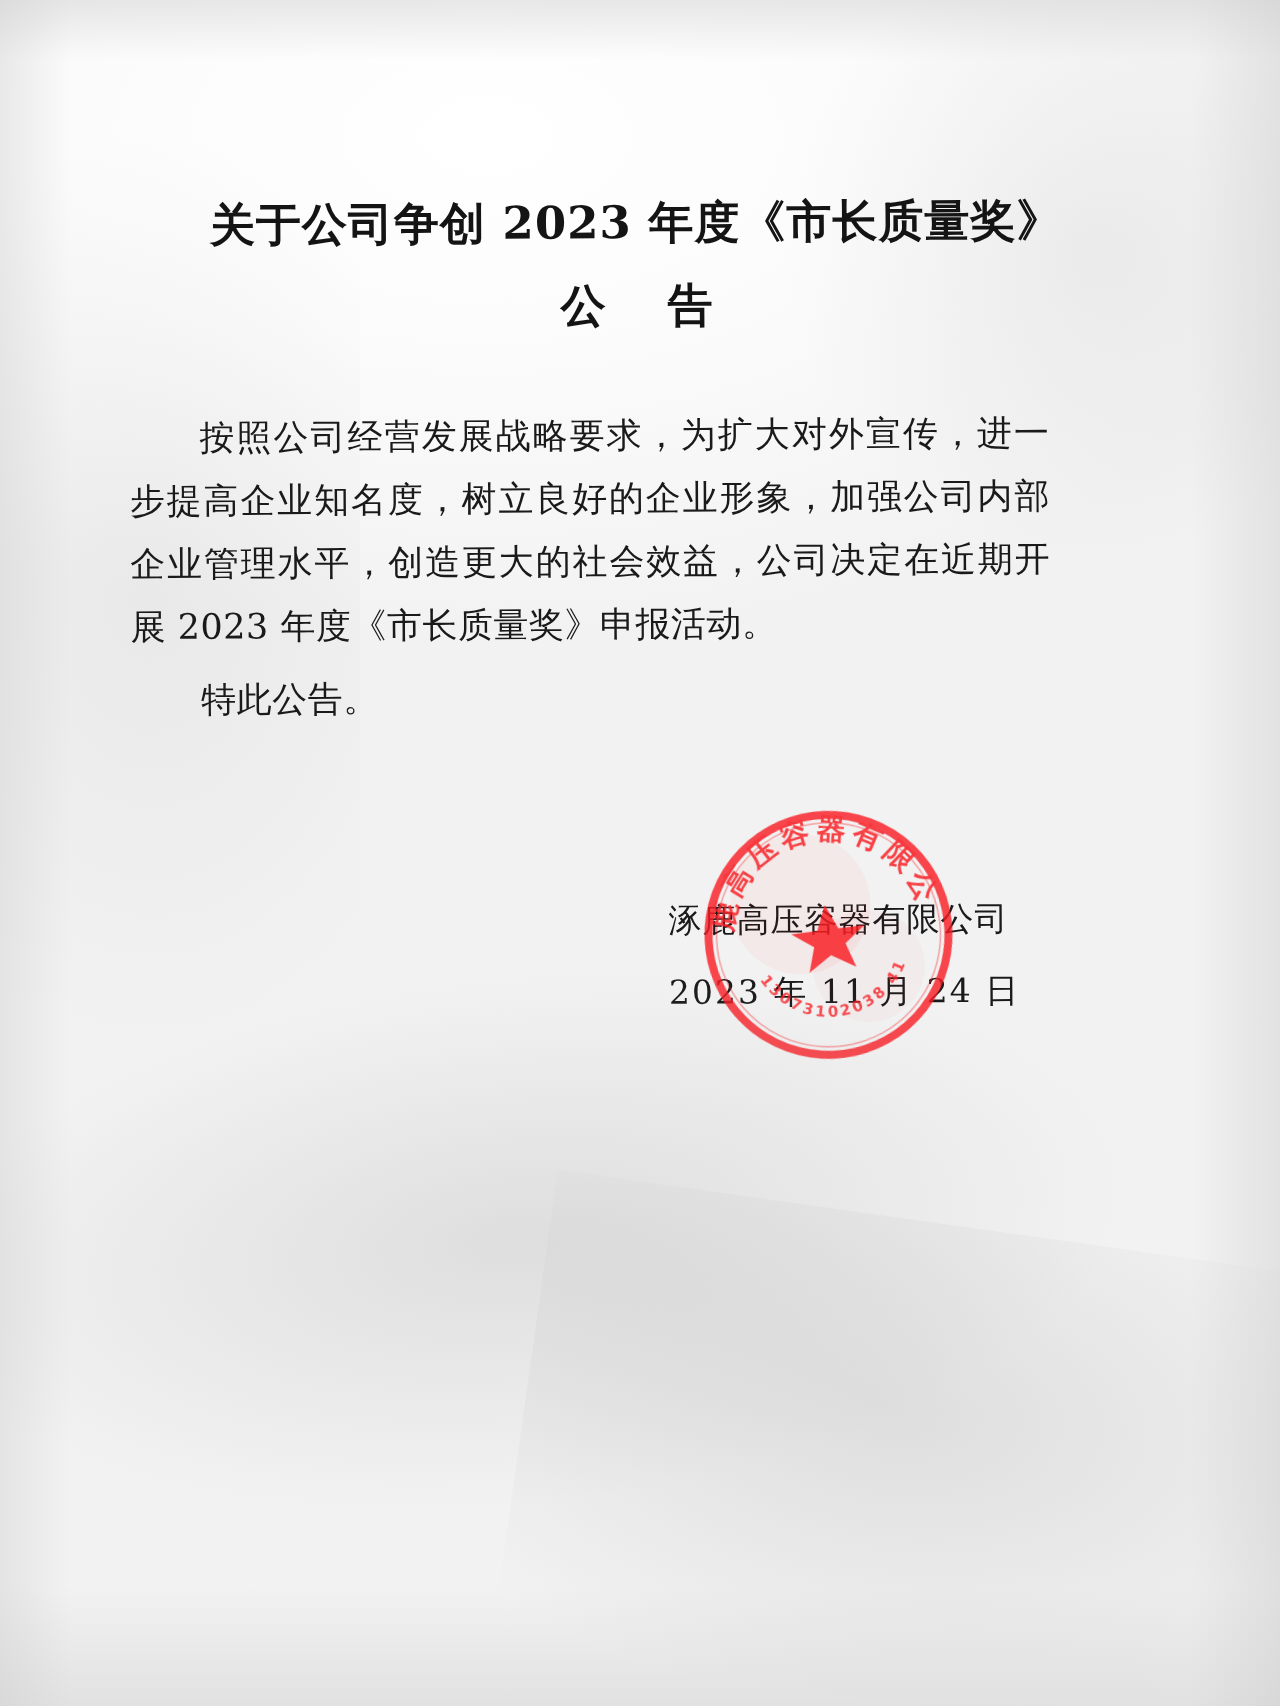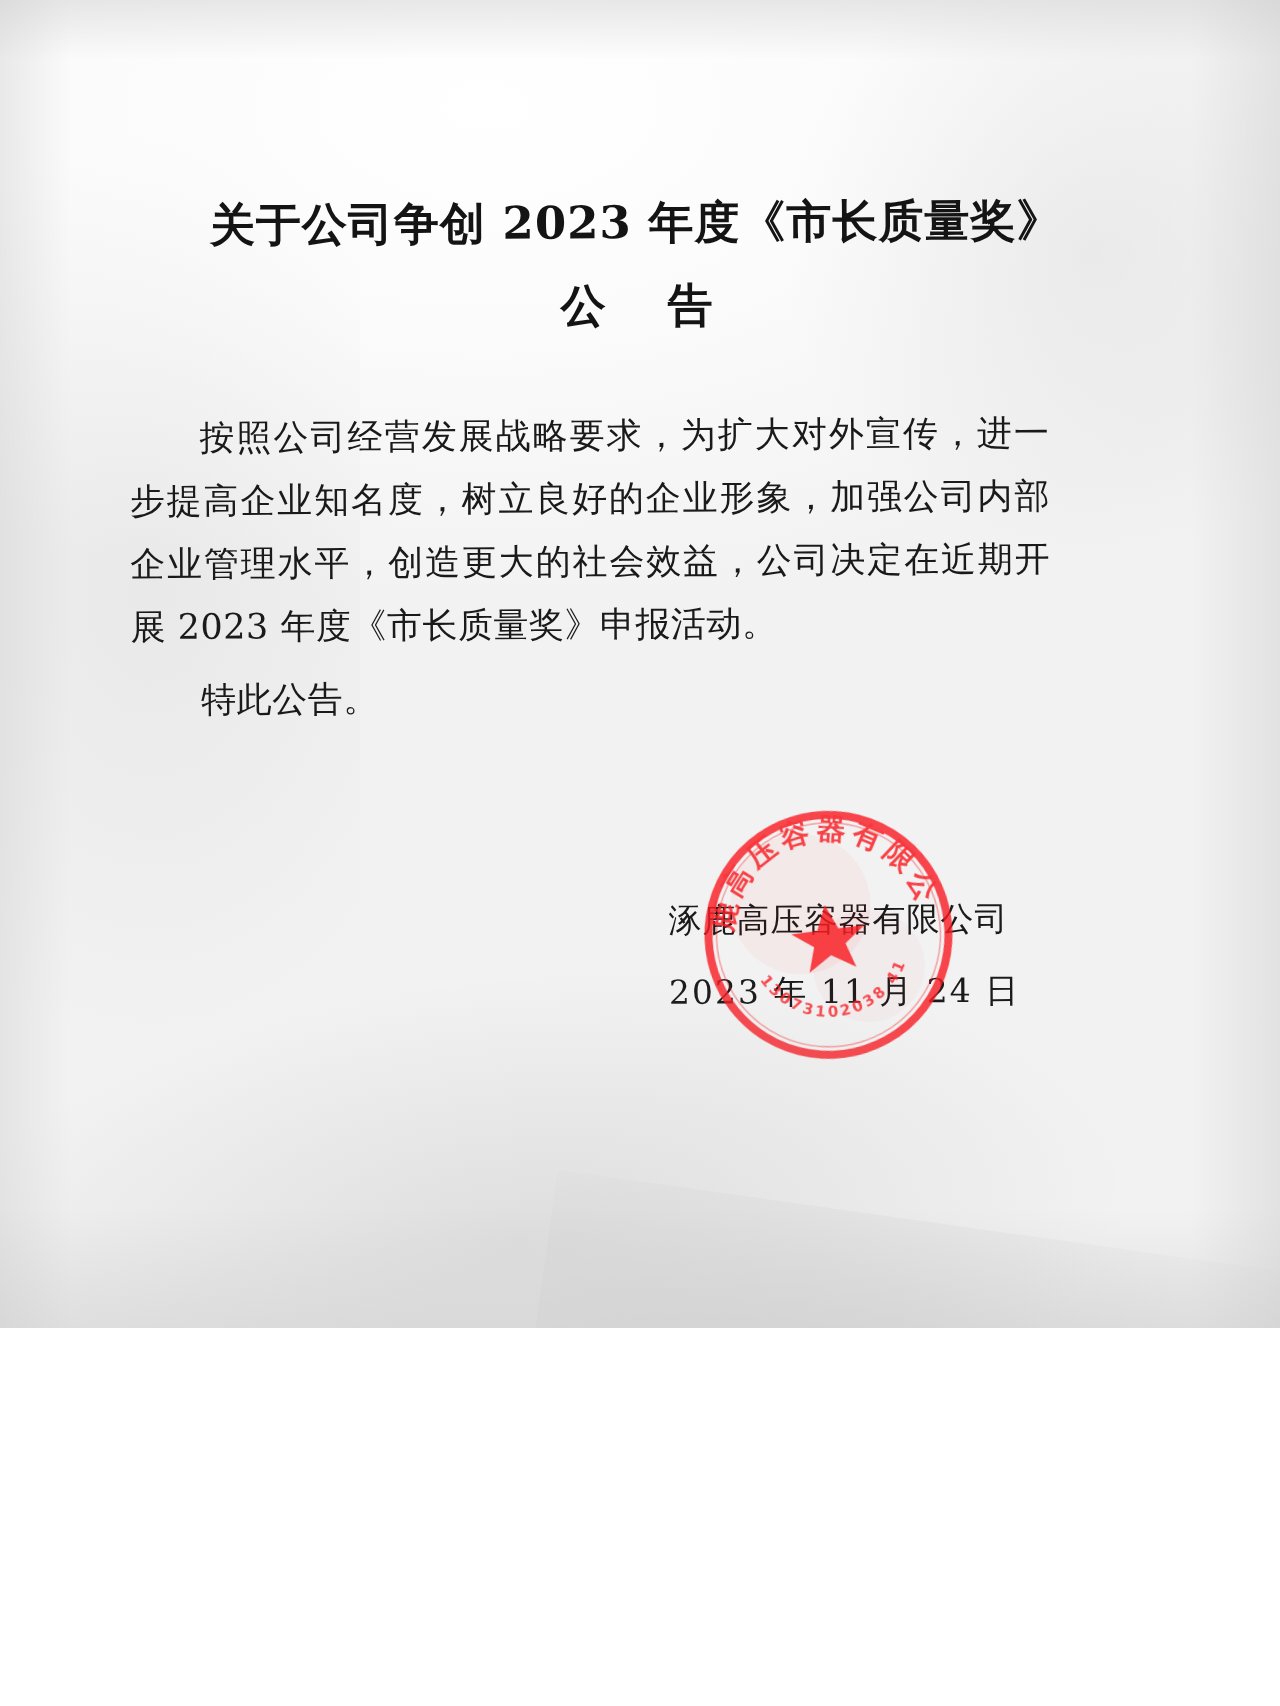--- a/index.html
+++ b/index.html
@@ -11,21 +11,21 @@
     height: 1706px;
     overflow: hidden;
     font-family: "Liberation Serif", "DejaVu Serif", serif;
     background: #ffffff;
   }
 
   
   .photo {
     position: relative;
     width: 1280px;
-    height: 1328px;
+    height: 1706px;
     background:
       radial-gradient(ellipse 900px 500px at 38% 8%, #ffffff 0%, #fbfbfb 45%, #f2f2f2 100%),
       linear-gradient(170deg, #fdfdfd 0%, #f7f7f7 40%, #ececec 70%, #e3e3e3 100%);
     overflow: hidden;
   }
   
   .shade-a {
     position: absolute;
     left: -80px; top: 980px;
     width: 1200px; height: 520px;

